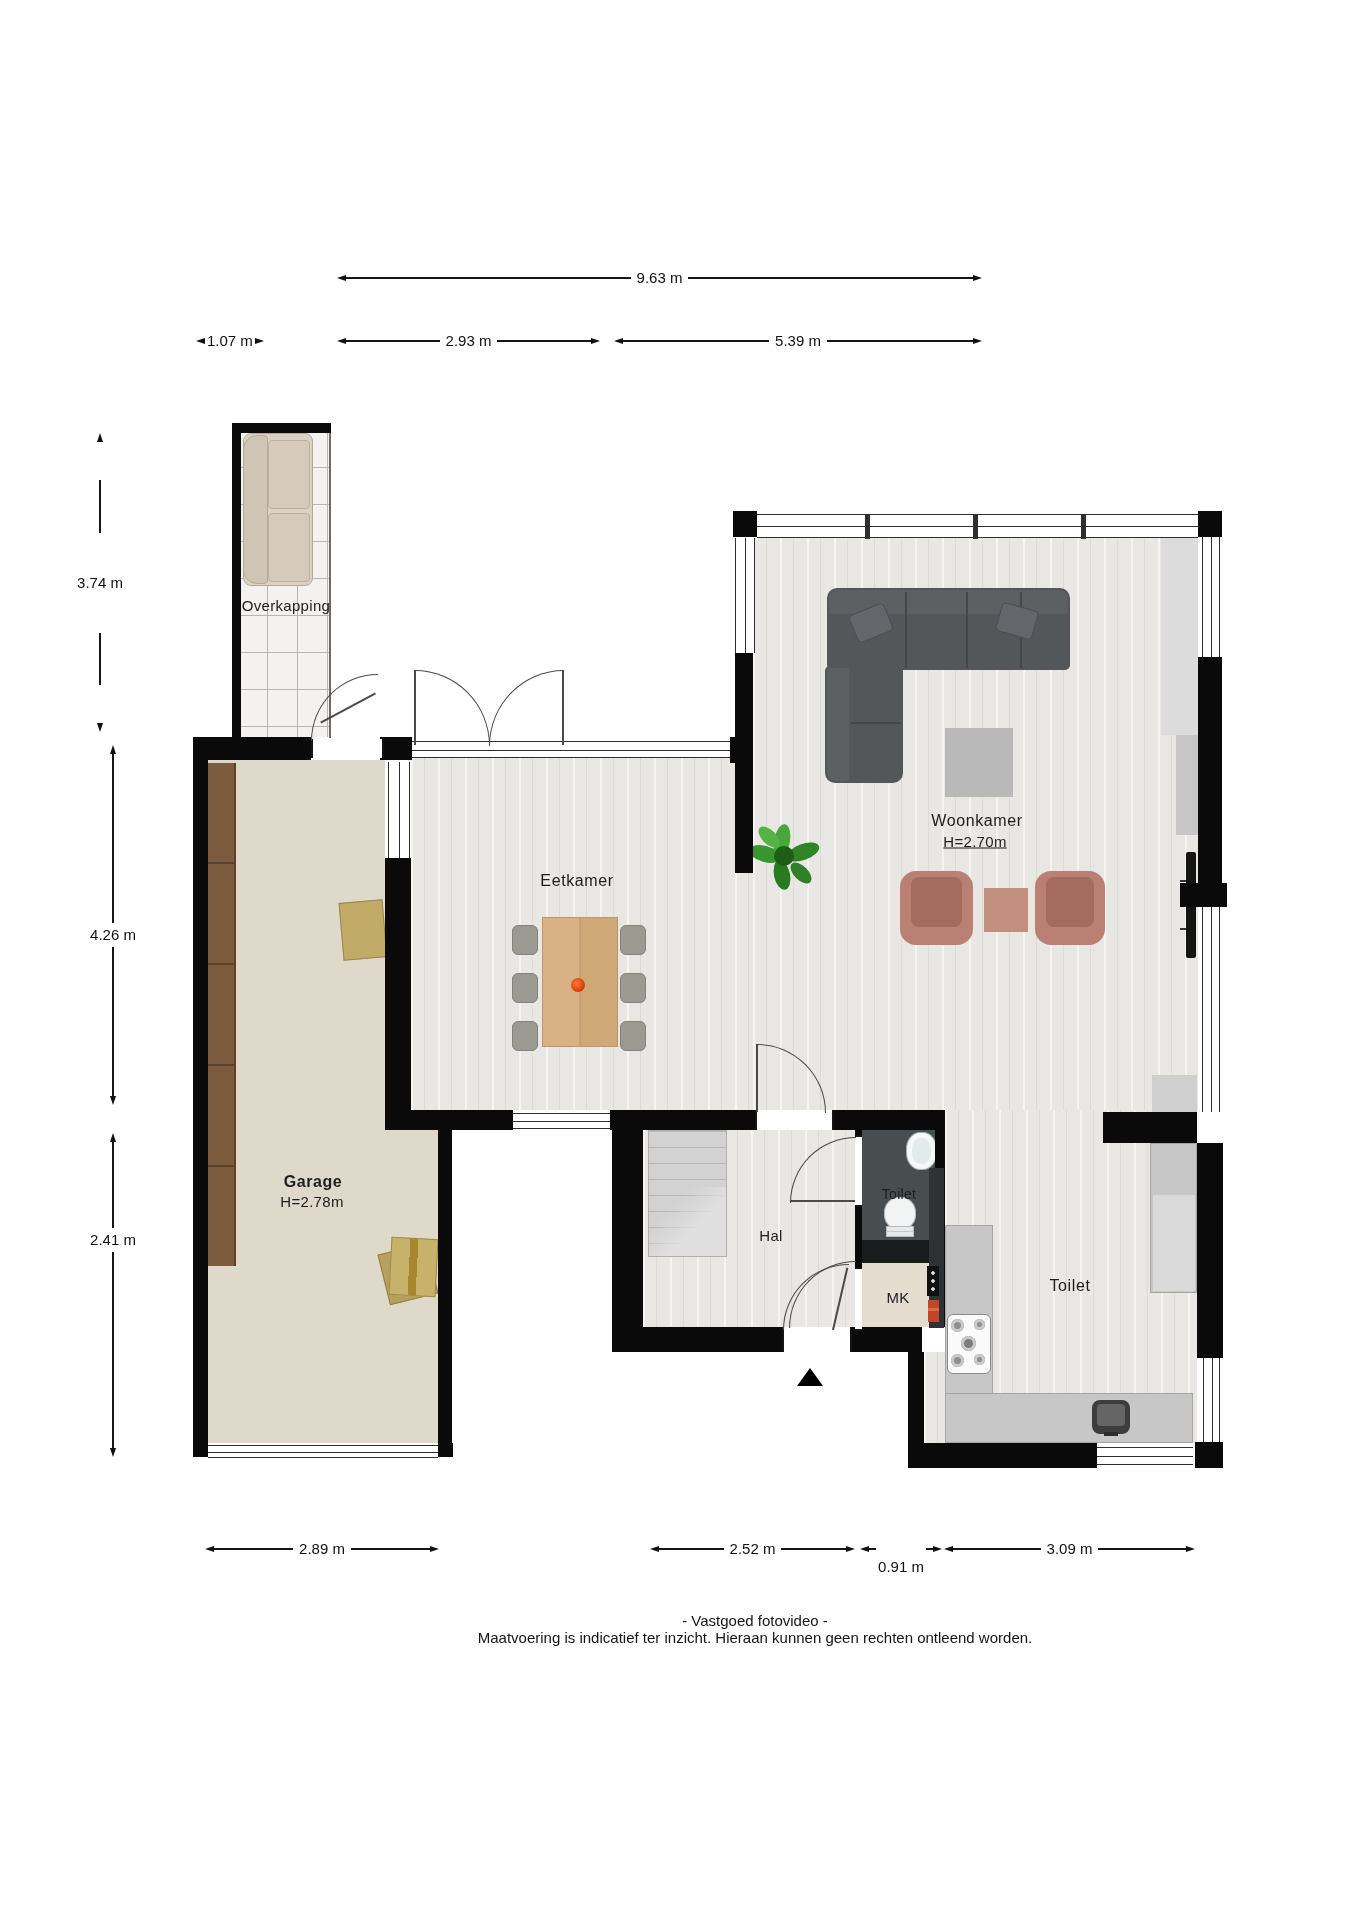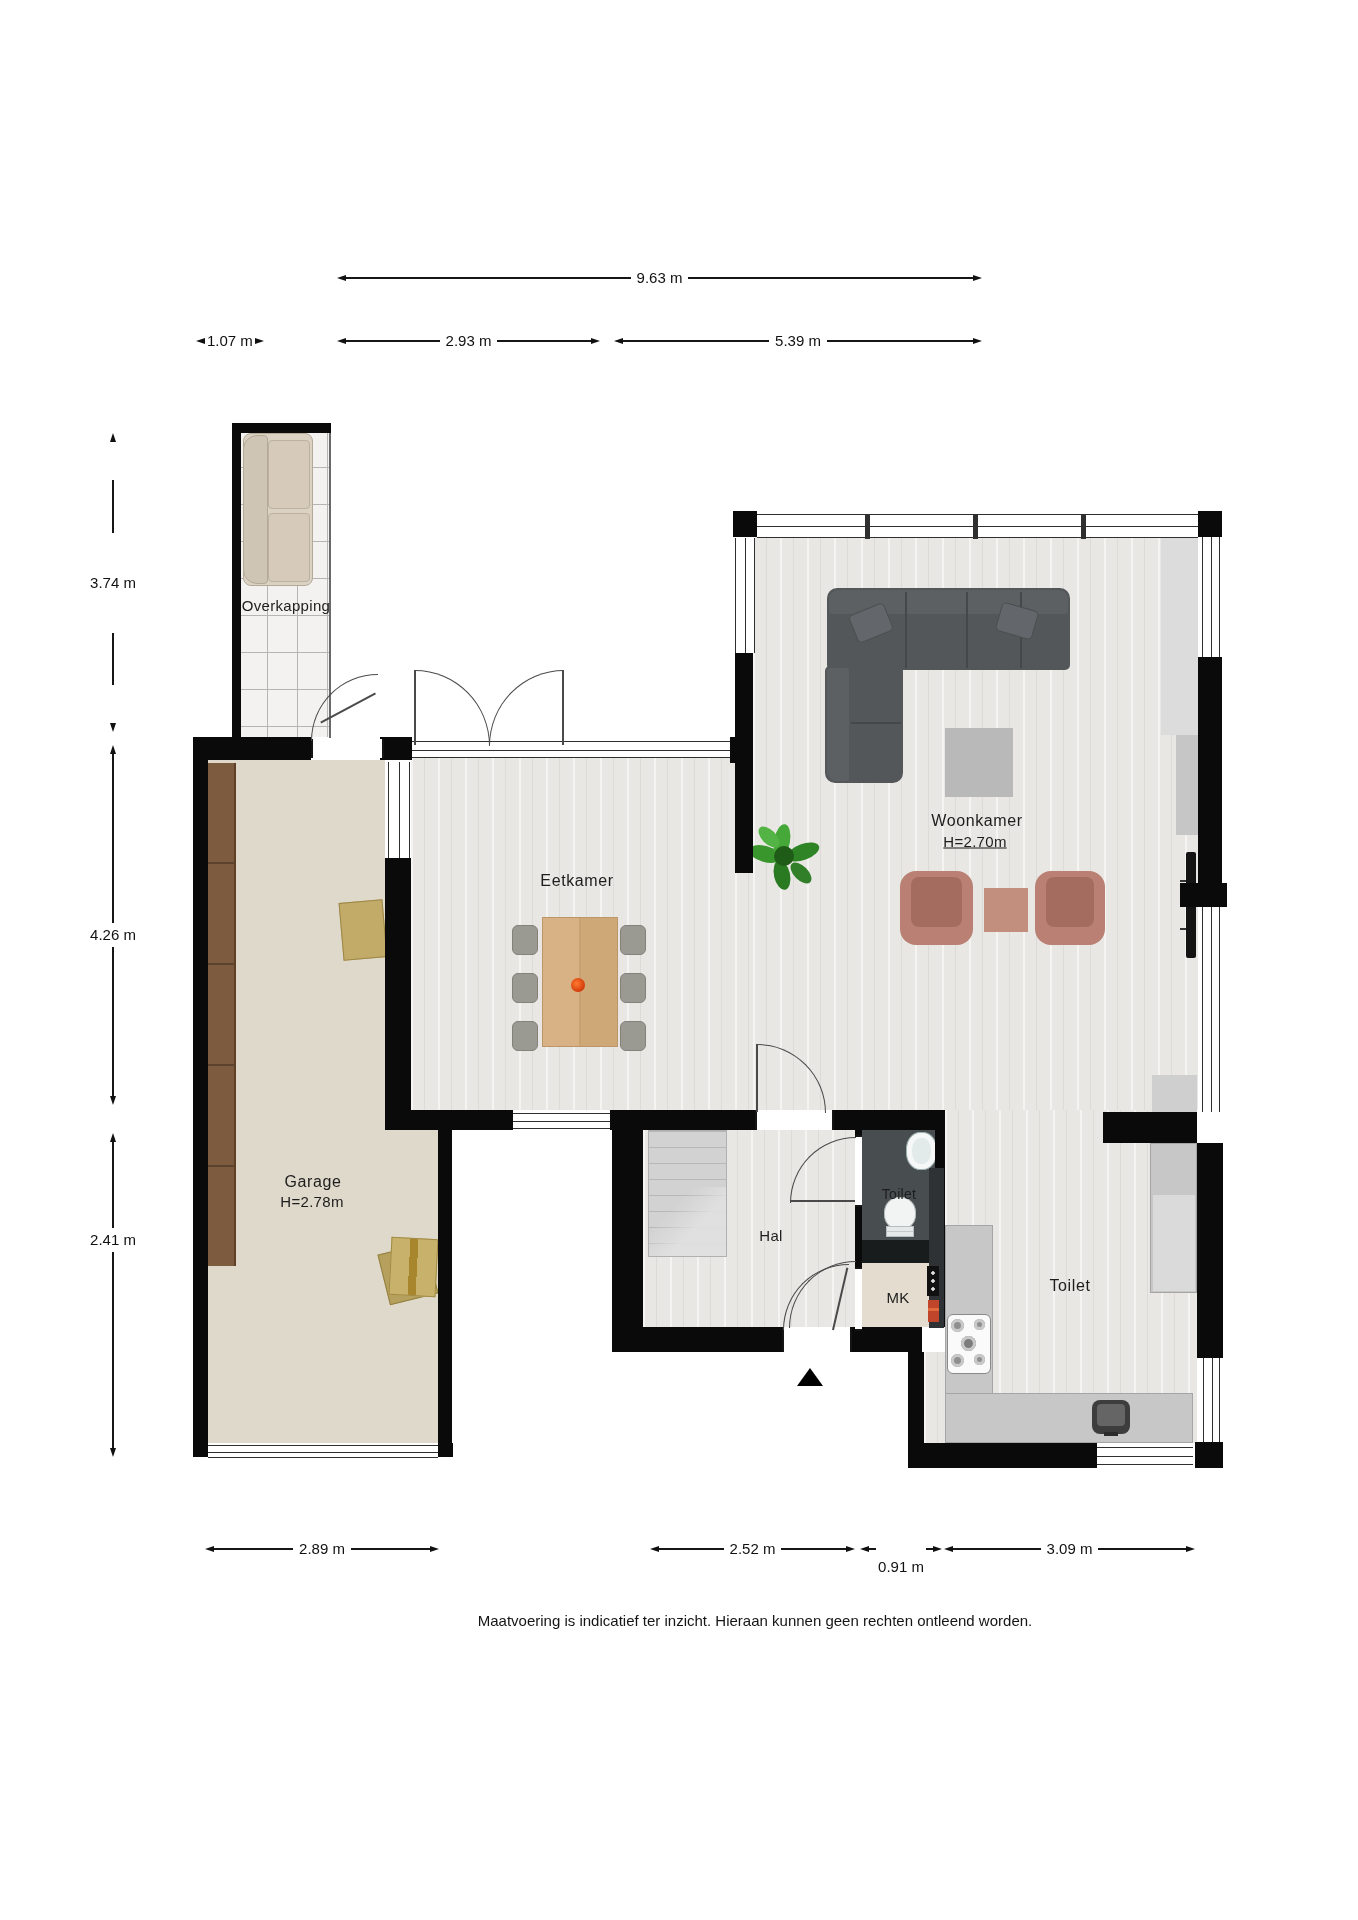--- a/index.html
+++ b/index.html
@@ -226,21 +226,21 @@
   <div class="arc arc-tl" style="left:783px;top:1264px;width:65px;height:65px;"></div>
   <div class="leaf" style="left:832px;top:1266px;width:1.5px;height:64px;transform:rotate(13deg);transform-origin:bottom center;"></div>
   <div class="arc arc-tl" style="left:789px;top:1261px;width:66px;height:66px;"></div>
 
   <div class="abs" style="left:797px;top:1368px;width:0;height:0;border-left:13px solid transparent;border-right:13px solid transparent;border-bottom:18px solid #000;"></div>
 
   <div class="lbl-sub" style="left:286px;top:605px;">Overkapping</div>
   <div class="lbl-room" style="left:577px;top:881px;">Eetkamer</div>
   <div class="lbl-room" style="left:977px;top:821px;">Woonkamer</div>
   <div class="lbl-sub" style="left:975px;top:841px;text-decoration:underline;">H=2.70m</div>
-  <div class="lbl-room" style="left:313px;top:1182px;">Garage</div>
+  <div class="lbl-room" style="left:313px;top:1182px;font-weight:bold;">Garage</div>
   <div class="lbl-sub" style="left:312px;top:1201px;">H=2.78m</div>
   <div class="lbl-sub" style="left:771px;top:1235px;">Hal</div>
   <div class="lbl-sub" style="left:899px;top:1194px;font-size:14px;z-index:8;">Toilet</div>
   <div class="lbl-sub" style="left:898px;top:1297px;z-index:8;">MK</div>
   <div class="lbl-room" style="left:1070px;top:1286px;z-index:8;">Toilet</div>
 
   <div class="dim-h" style="left:337px;top:270px;width:645px;">
     <span class="ah ah-left"></span>
       <span class="ln"></span>
       <span class="dlbl">9.63 m</span>
@@ -262,21 +262,21 @@
       <span class="ah ah-right"></span>
   </div>
   <div class="dim-h" style="left:614px;top:333px;width:368px;">
     <span class="ah ah-left"></span>
       <span class="ln"></span>
       <span class="dlbl">5.39 m</span>
       <span class="ln"></span>
       <span class="ah ah-right"></span>
   </div>
 
-  <div class="dim-v" style="left:105px;top:433px;height:299px;gap:38px;">
+  <div class="dim-v" style="left:92px;top:433px;height:299px;gap:38px;">
     <span class="ah ah-up"></span>
       <span class="ln"></span>
       <span class="dlbl">3.74 m</span>
       <span class="ln"></span>
       <span class="ah ah-down"></span>
   </div>
   <div class="dim-v" style="left:105px;top:745px;height:360px;">
     <span class="ah ah-up"></span>
       <span class="ln" style="flex-grow:1.06;"></span>
       <span class="dlbl">4.26 m</span>
@@ -314,16 +314,17 @@
   </div>
   <div class="dim-h" style="left:944px;top:1541px;width:251px;">
     <span class="ah ah-left"></span>
       <span class="ln"></span>
       <span class="dlbl">3.09 m</span>
       <span class="ln"></span>
       <span class="ah ah-right"></span>
   </div>
 
   <div class="footer">
+    <div>- Vastgoed fotovideo -</div>
     <div>Maatvoering is indicatief ter inzicht. Hieraan kunnen geen rechten ontleend worden.</div>
   </div>
 
 </div>
 
 </body></html>

